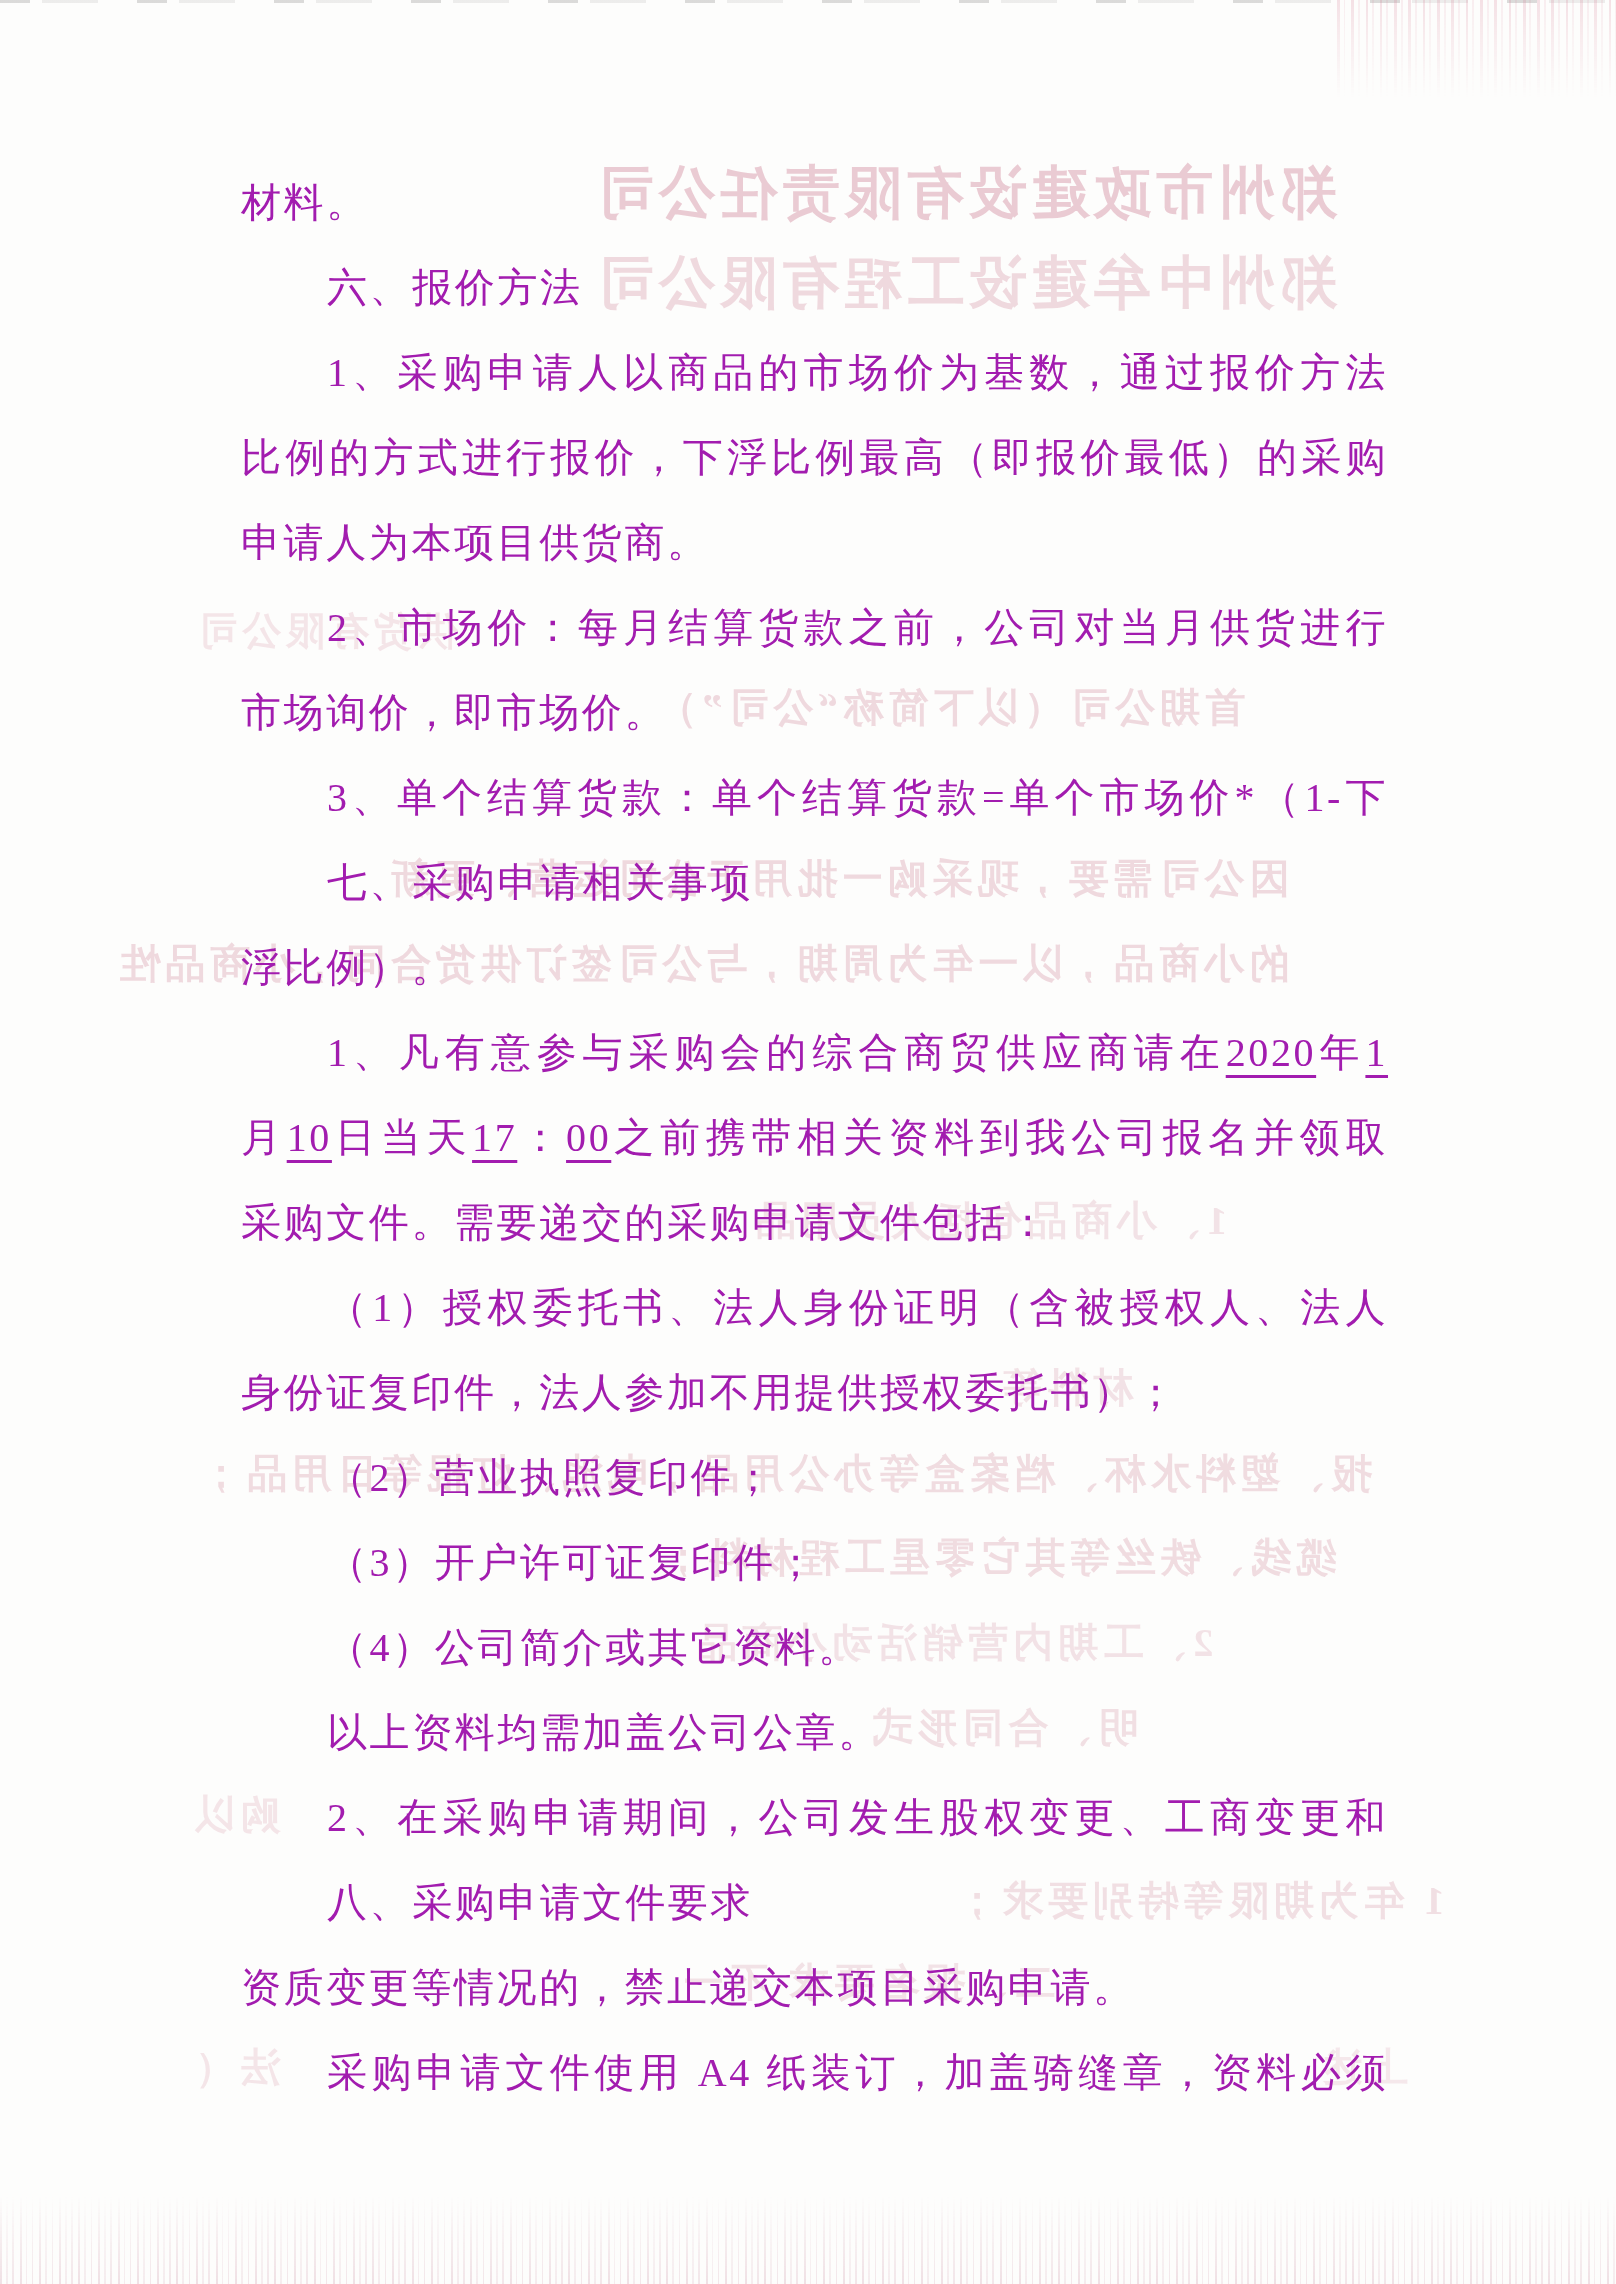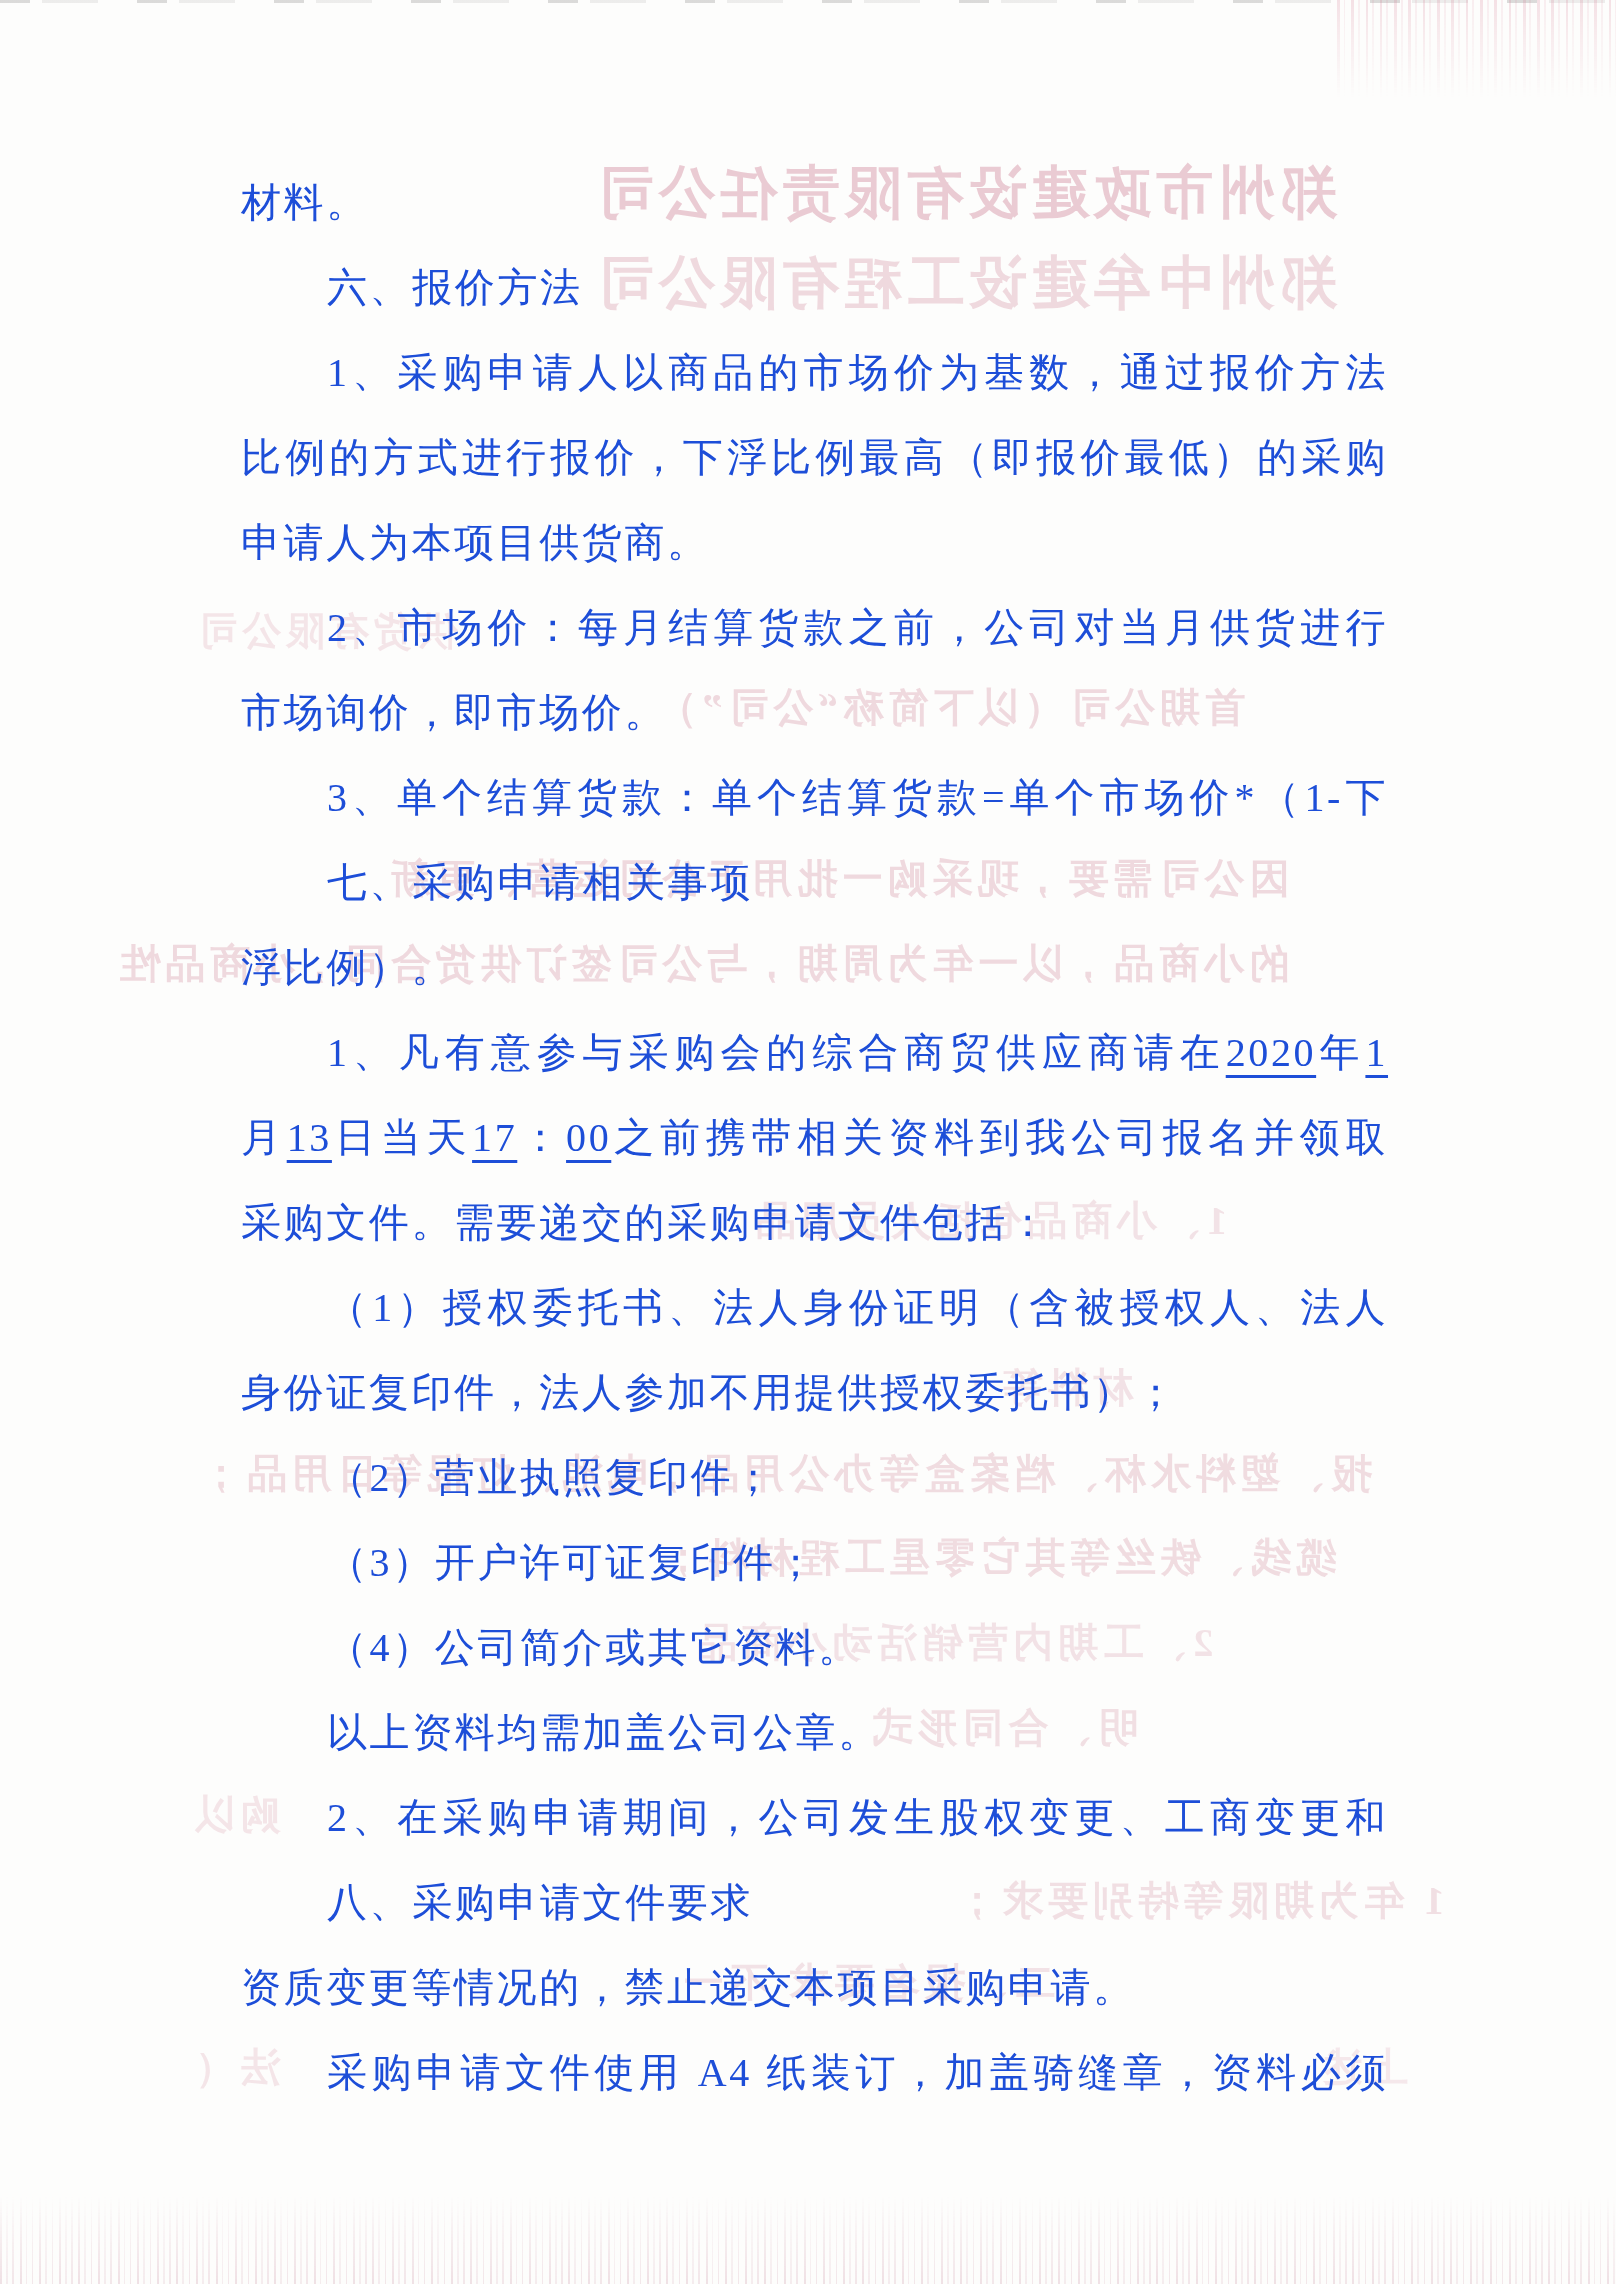--- a/index.html
+++ b/index.html
@@ -9,21 +9,21 @@
     background:#fdfdfc;
     overflow:hidden;
     font-family:"Liberation Serif","DejaVu Serif",serif;
   }
   
   .content{
     position:absolute;
     left:241px;top:160px;width:1147px;
     font-size:40px;line-height:85px;
     letter-spacing:2.6px;
-    color:#1d4ed8;
+    color:#a21caf;
   }
   .line{height:85px;text-align:left;}
   .line.indent{text-indent:86px;}
   .line.justify{text-align:justify;text-align-last:justify;}
   .b{font-weight:400;}
   .u{text-decoration:underline;text-decoration-thickness:2.6px;text-underline-offset:9px;}
   
   .bleed{
     position:absolute;
     transform:scaleX(-1);
@@ -94,21 +94,21 @@
       <div class="line indent"><span>六、报价方法</span></div>
       <div class="line indent justify"><span>1、采购申请人以商品的</span><span class="b">市场价</span><span>为基数，通过</span><span class="b">报价方法</span></div>
       <div class="line justify"><span class="b">比例</span><span>的方式进行报价，</span><span class="b">下浮比例最高（即报价最低）</span><span>的采购</span></div>
       <div class="line"><span>申请人为本项目供货商。</span></div>
       <div class="line indent justify"><span>2、</span><span class="b">市场价：</span><span>每月结算货款之前，公司对当月供货进行</span></div>
       <div class="line"><span>市场询价，即</span><span class="b">市场价</span><span>。</span></div>
       <div class="line indent justify"><span>3、单个结算货款：单个结算货款=单个</span><span class="b">市场价</span><span class="b">*（1-下</span></div>
       <div class="line indent"><span>七、采购申请相关事项</span></div>
       <div class="line"><span class="b">浮比例）</span><span>。</span></div>
       <div class="line indent justify"><span>1、凡有意参与采购会的综合商贸供应商请在</span><span class="u">2020</span><span>年</span><span class="u">1</span></div>
-      <div class="line justify"><span>月</span><span class="u">13</span><span>日</span><span class="b">当天</span><span class="b u">17</span><span class="b">：</span><span class="b u">00</span><span>之前携带相关资料到我公司报名并领取</span></div>
+      <div class="line justify"><span>月</span><span class="u">10</span><span>日</span><span class="b">当天</span><span class="b u">17</span><span class="b">：</span><span class="b u">00</span><span>之前携带相关资料到我公司报名并领取</span></div>
       <div class="line"><span>采购文件。需要递交的采购申请文件包括：</span></div>
       <div class="line indent justify"><span>（1）授权委托书、法人身份证明（含被授权人、法人</span></div>
       <div class="line"><span>身份证复印件，法人参加不用提供授权委托书）；</span></div>
       <div class="line indent"><span>（2）营业执照复印件；</span></div>
       <div class="line indent"><span>（3）开户许可证复印件；</span></div>
       <div class="line indent"><span>（4）公司简介或其它资料。</span></div>
       <div class="line indent"><span>以上资料均需加盖公司公章。</span></div>
       <div class="line indent justify"><span>2、在采购申请期间，公司发生股权变更、工商变更和</span></div>
       <div class="line indent"><span>八、采购申请文件要求</span></div>
       <div class="line"><span>资质变更等情况的，禁止递交本项目采购申请。</span></div>

